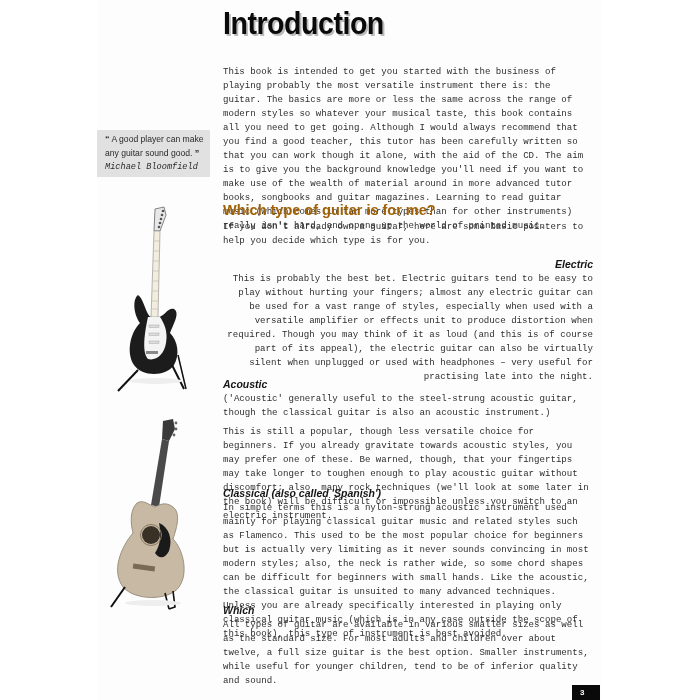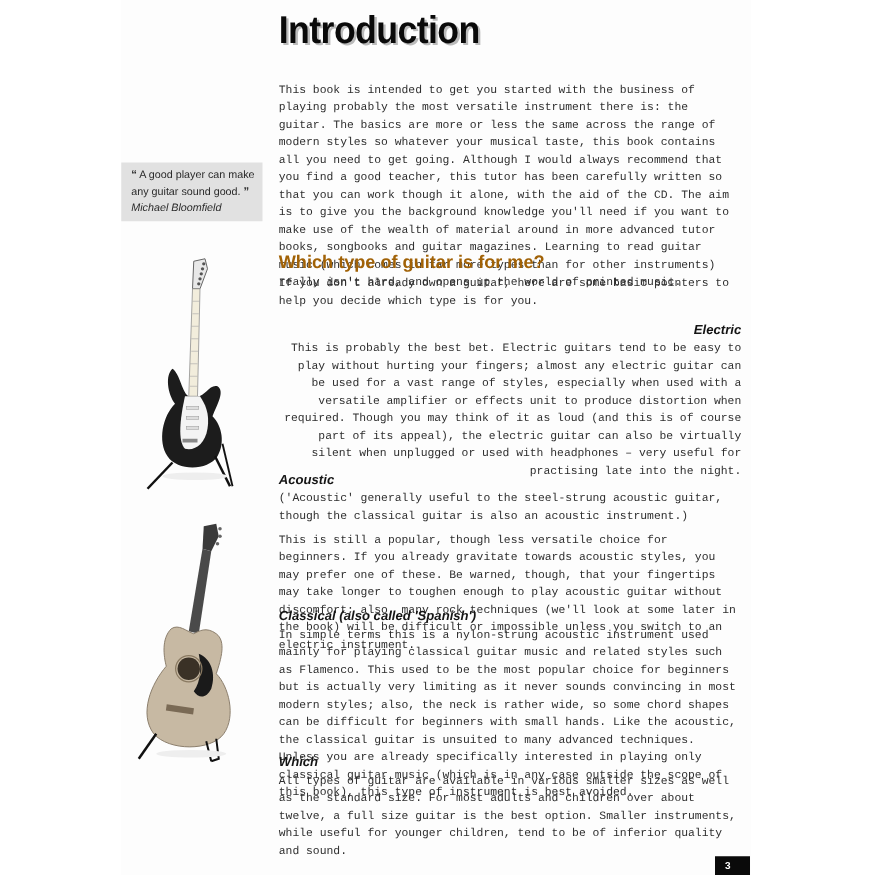--- a/index.html
+++ b/index.html
@@ -10,21 +10,21 @@
            font-weight:bold; font-size:31px; letter-spacing:-0.5px; color:#0a0a0a;
            text-shadow:2px 2px 0 #bbb; transform:scaleX(0.92); transform-origin:left; }
   .col { position:absolute; left:223px; width:370px; font-size:9.1px; line-height:14px; color:#2e2e2e; }
   .col p { margin:0;font-family:Liberation Mono, monospace; }
   .intro { top:65px; }
   .h2 { position:absolute; left:223px; top:202px; font-size:14.5px; font-weight:bold; color:#a16207; margin:0; }
   .h3 { font-weight:bold; font-style:italic; font-size:10.5px; color:#151515; margin:0 0 1px 0; }
   .quote { position:absolute; left:97px; top:130px; width:113px; height:47px; background:#e1e1e1;
            font-size:8.6px; line-height:13.5px; color:#2a2a2a; padding:3px 0 18px 8px; box-sizing:border-box; }
   .quote .mark { font-weight:bold; font-size:9px; }
-  .quote .author { font-style:italic; }
+  .quote .author { font-style:italic;font-family:Liberation Mono, monospace; }
   .pagenum { position:absolute; left:572px; top:685px; width:28px; height:15px; background:#0a0a0a; color:#fff;
              font-size:8px; font-weight:bold; padding-left:8px; box-sizing:border-box; line-height:15px; }
   .img { position:absolute; }
 </style>
 </head>
 <body>
 
 <div class="page"></div>
 
 <h1 class="title">Introduction</h1>

